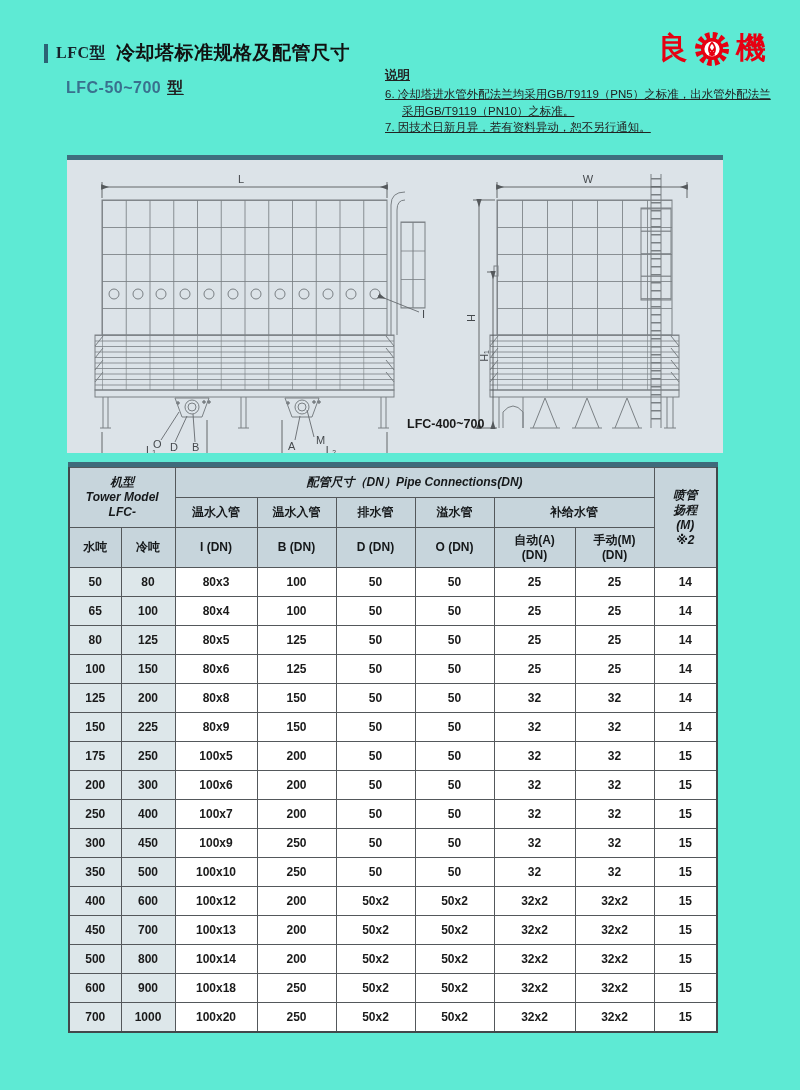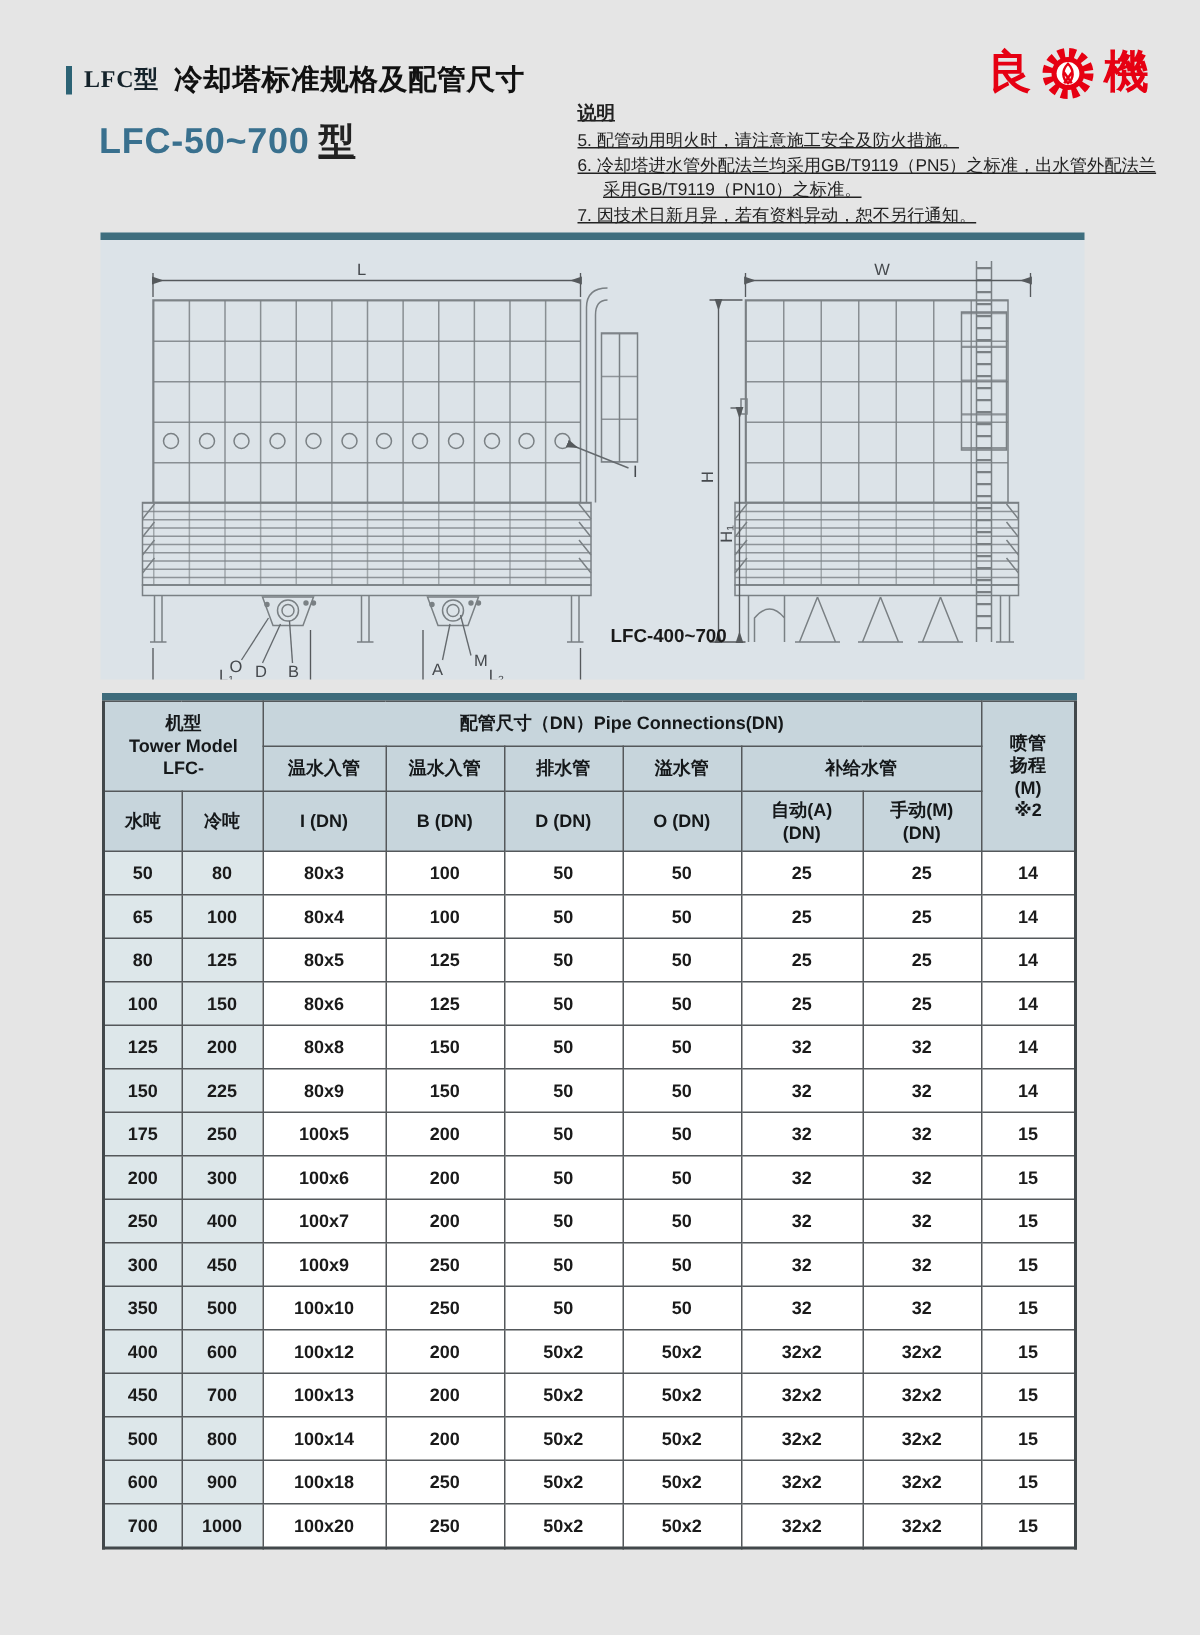--- a/index.html
+++ b/index.html
@@ -1,50 +1,50 @@
 <!DOCTYPE html>
 <html><head>
 <meta charset="utf-8">
 <style>
   * { margin:0; padding:0; box-sizing:border-box; }
   html,body { background:#fff; }
   body { font-family:"Liberation Sans","DejaVu Sans",sans-serif; color:#1a1a1a; }
-  .page { position:relative; width:800px; height:1090px; background:#e5e5e5; overflow:hidden; }
+  .page { position:relative; width:800px; height:1090px; background:#5eead4; overflow:hidden; }
 
   
   .doc-header { position:absolute; left:44px; top:40px; display:flex; align-items:center; }
   .accent-bar { width:4px; height:19px; background:#2c6375; margin-right:8px; }
   .series-label { font-family:"Liberation Serif","DejaVu Serif",serif; font-weight:bold; font-size:16px; color:#15232b; margin-right:10px; letter-spacing:.5px; }
   .doc-title { font-size:19px; font-weight:bold; color:#111; letter-spacing:.5px; }
 
   .logo { position:absolute; right:34px; top:28px; display:flex; align-items:center; gap:6px; }
   .logo-char { font-size:30px; font-weight:bold; color:#e60012; font-family:"Liberation Sans",sans-serif; }
 
   
-  .model-heading { position:absolute; left:66px; top:78px; font-size:24px; font-weight:bold; letter-spacing:.5px; }
+  .model-heading { position:absolute; left:66px; top:78px; font-size:16px; font-weight:bold; letter-spacing:.5px; }
   .model-range { color:#39708e; }
   .model-suffix { color:#222; text-decoration:underline; margin-left:6px; }
 
   
   .notes { position:absolute; left:385px; top:66px; width:392px; font-size:11.5px; line-height:1.45; color:#222;text-decoration:underline; }
   .notes-title { font-weight:bold; font-size:12.5px; margin-bottom:2px; }
   .note-item { padding-left:17px; text-indent:-17px; }
 
   
   .diagram-box { position:absolute; left:67px; top:155px; width:656px; height:298px; background:#dce3e8; }
   .diagram-topband { height:5px; width:100%; background:#3f6e7e; }
   svg text { font-family:"Liberation Sans","DejaVu Sans",sans-serif; }
 
   
   .table-wrap { position:absolute; left:68px; top:462px; width:650px; }
   .table-topband { height:5px; background:#3e6b7b; }
   table.spec { border-collapse:collapse; table-layout:fixed; width:650px; border:2px solid #42484b; border-top:1px solid #42484b; }
   table.spec th, table.spec td { border:1px solid #54585b; text-align:center; vertical-align:middle; font-size:12px; padding:0; }
   table.spec thead th { background:#c7d5dc; font-weight:bold; color:#15181a; line-height:1.25; }
-  table.spec thead tr.h1 th { height:30px; }
+  table.spec thead tr.h1 th { height:30px;font-style:italic; }
   table.spec thead tr.h2 th { height:30px;margin-left:31px; }
   table.spec thead tr.h3 th { height:40px; }
   table.spec tbody td { background:#ffffff; height:29px; font-weight:bold; color:#1a1a1a; }
   table.spec tbody td.shade { background:#dde7ea; }
 </style>
 </head>
 <body>
 
 <div class="page">
 
@@ -64,21 +64,20 @@
     </svg>
     <span class="logo-char">機</span>
   </div>
 
   <div class="model-heading">
     <span class="model-range">LFC-50~700</span><span class="model-suffix">型</span>
   </div>
 
   <div class="notes">
     <div class="notes-title">说明</div>
-    <div class="note-item">5. 配管动用明火时，请注意施工安全及防火措施。</div>
     <div class="note-item">6. 冷却塔进水管外配法兰均采用GB/T9119（PN5）之标准，出水管外配法兰采用GB/T9119（PN10）之标准。</div>
     <div class="note-item">7. 因技术日新月异，若有资料异动，恕不另行通知。</div>
   </div>
 
   <div class="diagram-box">
     <div class="diagram-topband"></div>
     <svg width="656" height="293" viewBox="0 0 656 293">
       <defs>
         <marker id="ae" markerWidth="9" markerHeight="8" refX="8" refY="4" orient="auto">
           <path d="M0,4 L9,1 L9,7 Z" fill="#55595c"></path>

